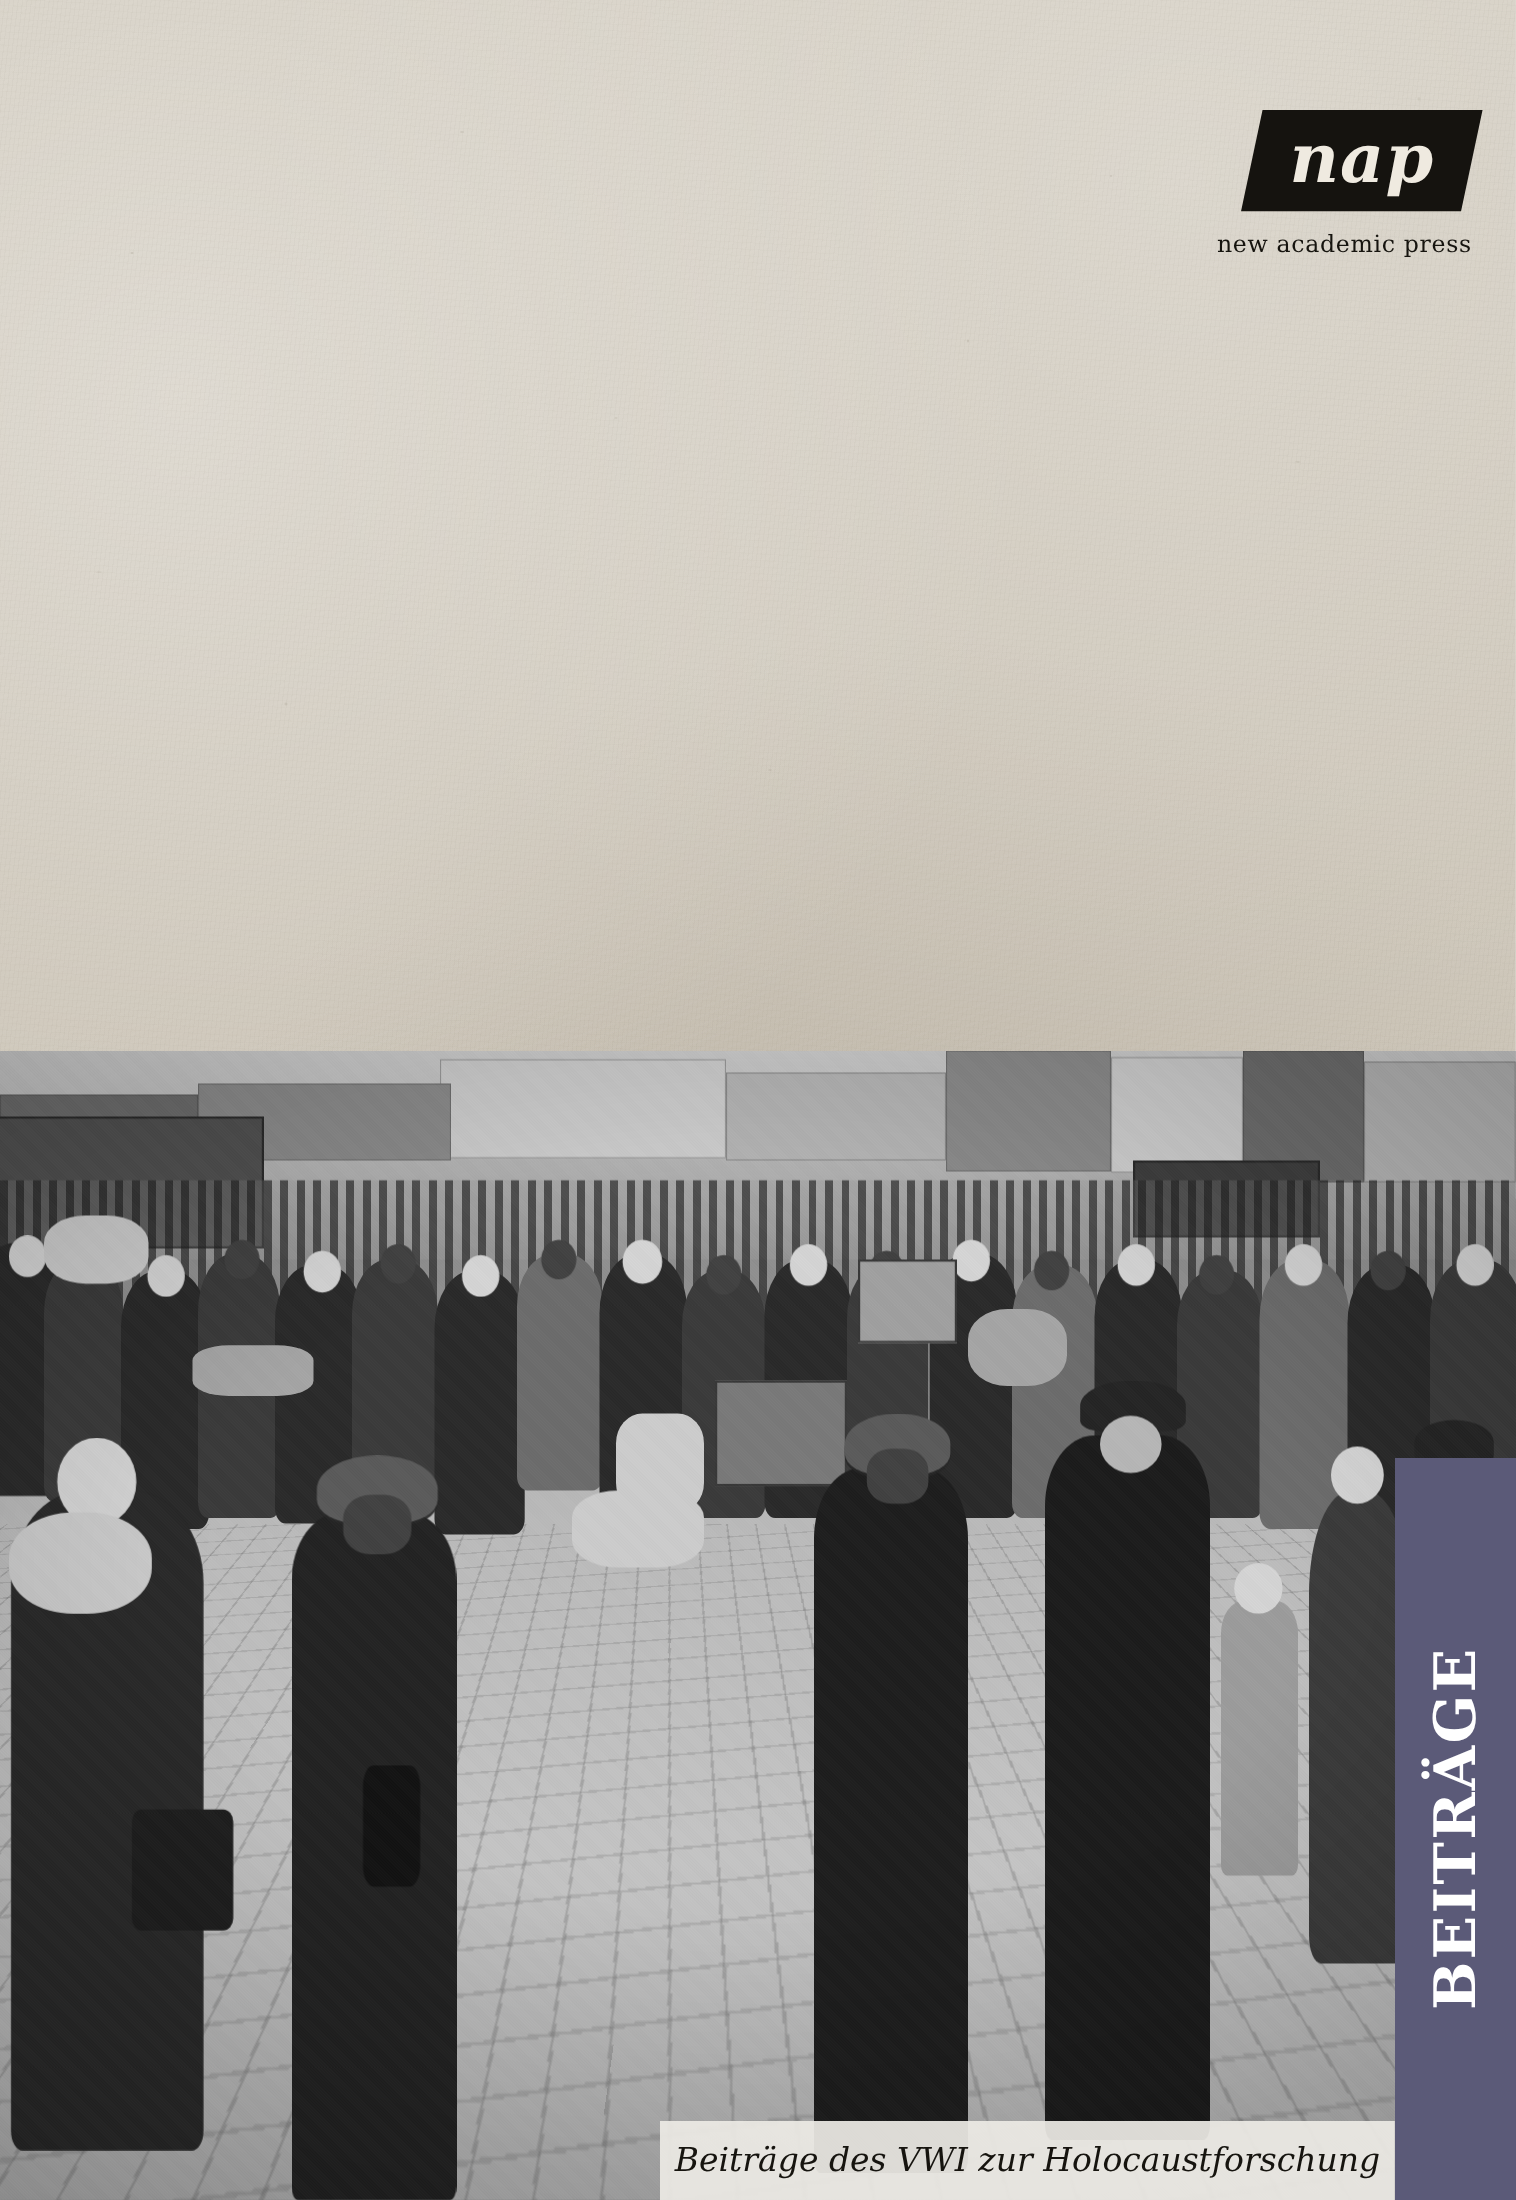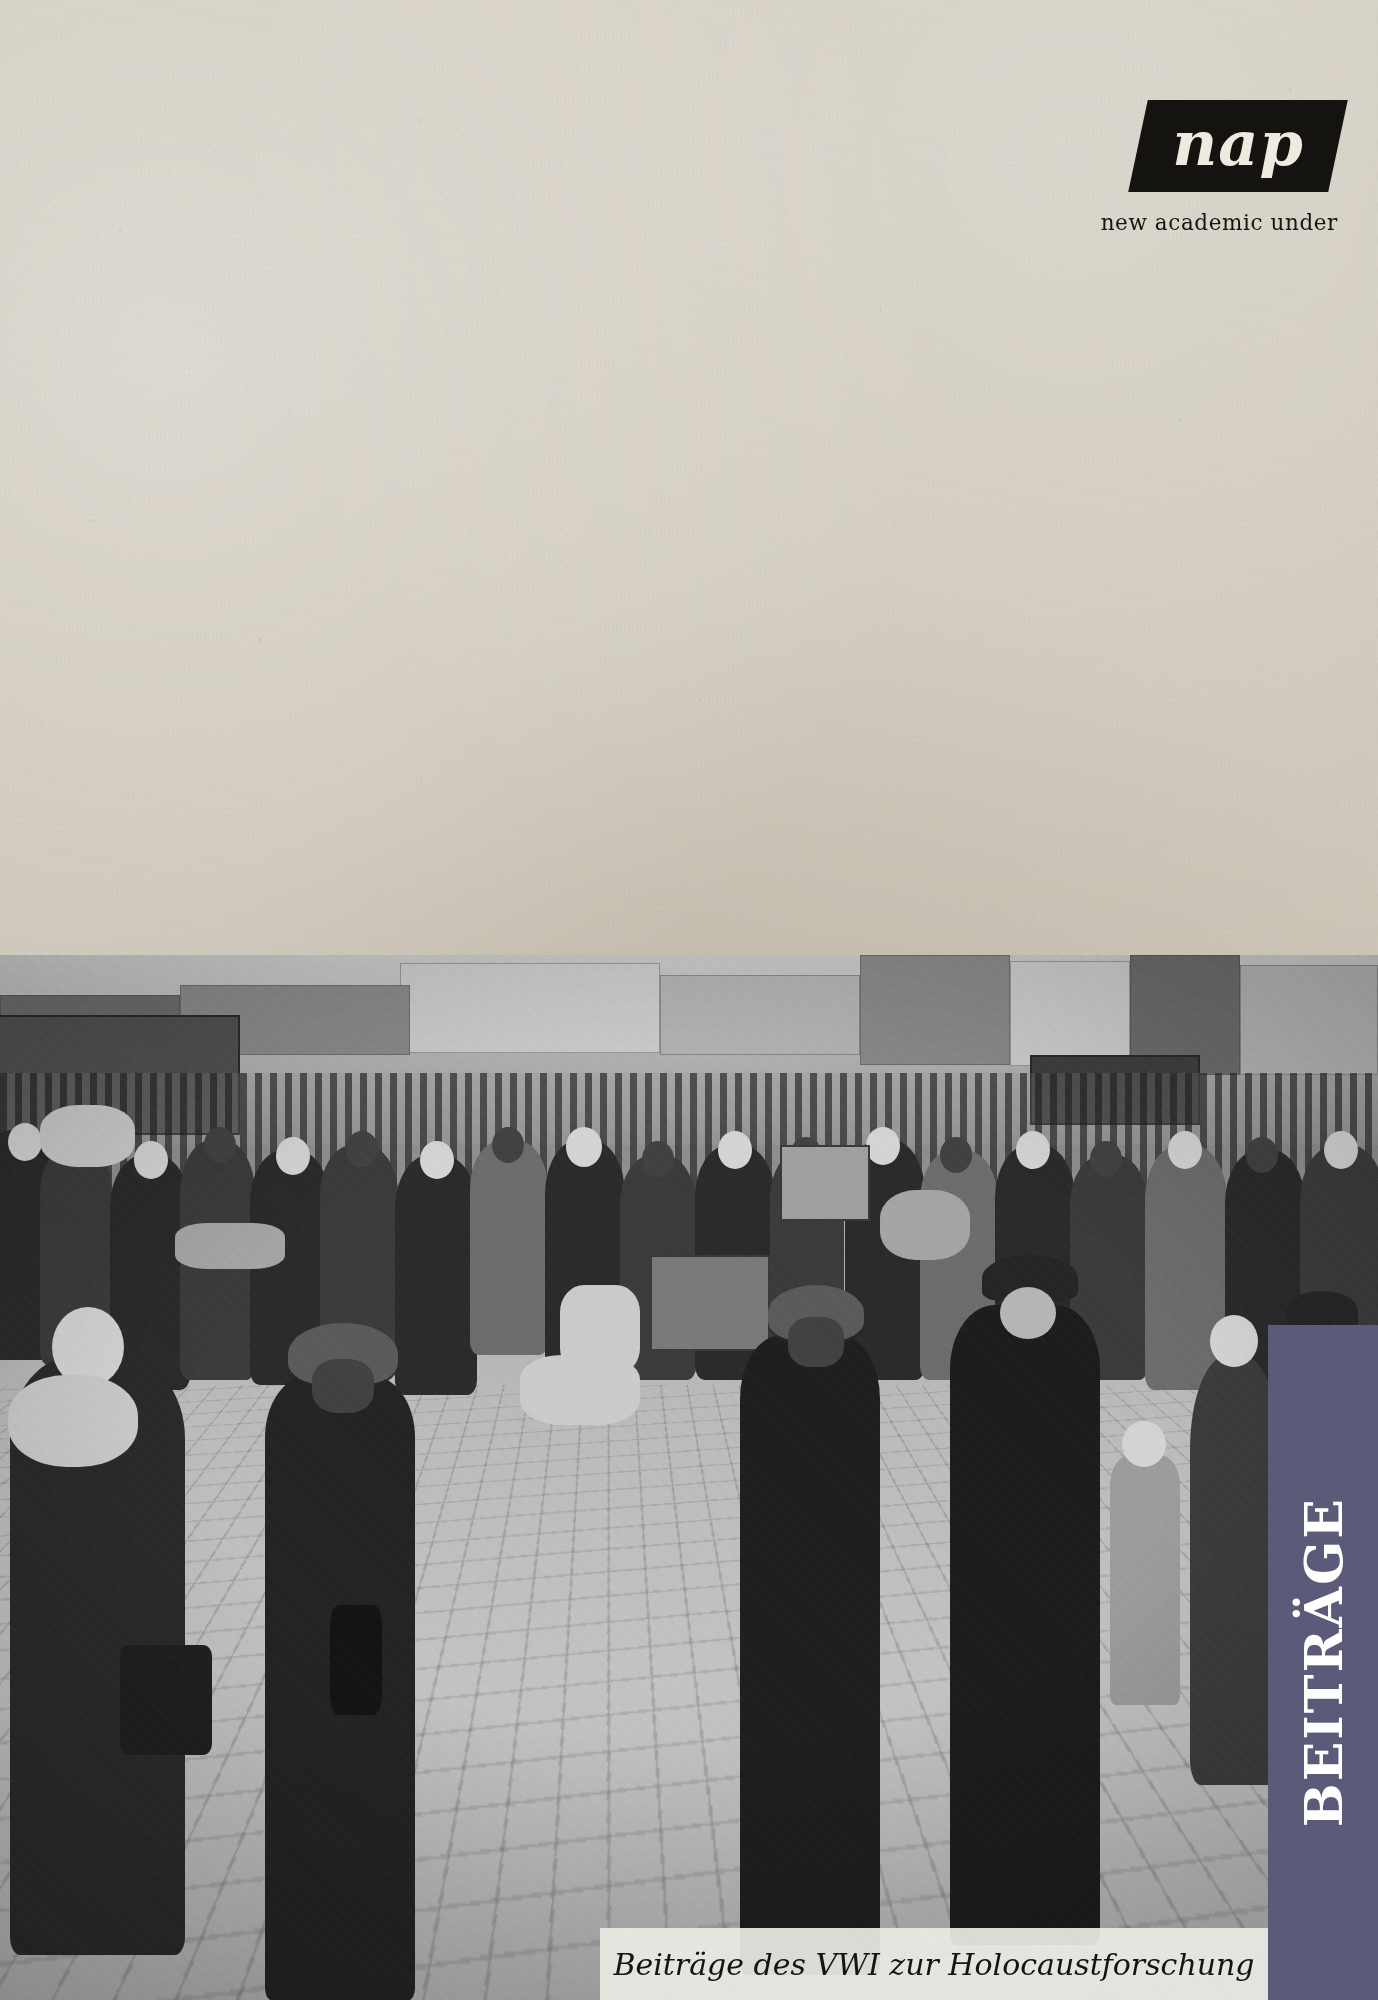--- a/index.html
+++ b/index.html
@@ -306,21 +306,21 @@
 <div class="cover">
 
   <div class="paper"></div>
   <div class="paper-grain"></div>
   <div class="paper-specks"></div>
 
   <div class="logo-block">
     <div class="logo-mark">
       <div class="logo-mark-text">nap</div>
     </div>
-    <div class="logo-caption">new academic under</div>
+    <div class="logo-caption">new academic press</div>
   </div>
 
 
   <div class="photo">
 
     <div class="photo-sky"></div>
     <div class="photo-bg-buildings">
       <div class="bld light" style="left:400px; top:8px; width:260px; height:90px;"></div>
       <div class="bld" style="left:660px; top:20px; width:200px; height:80px;"></div>
       <div class="bld dark" style="left:860px; top:0px; width:150px; height:110px;"></div>

